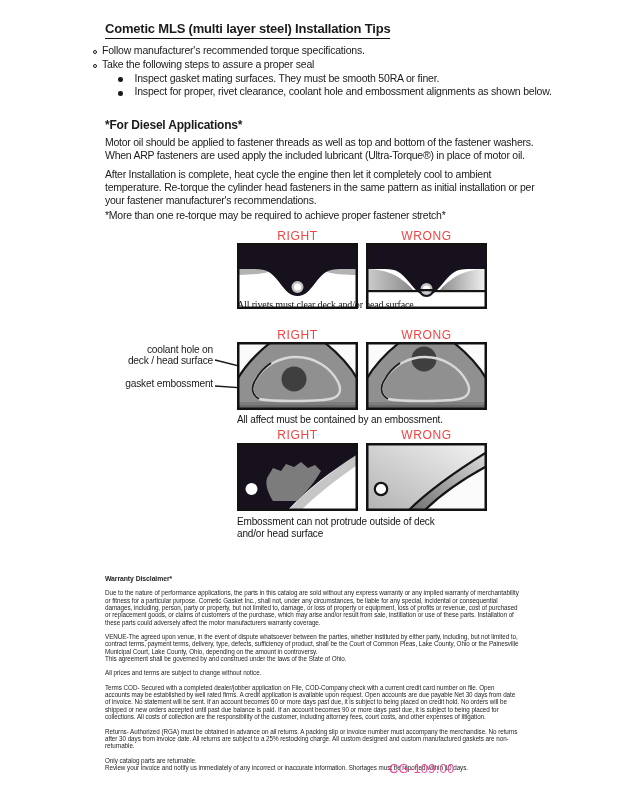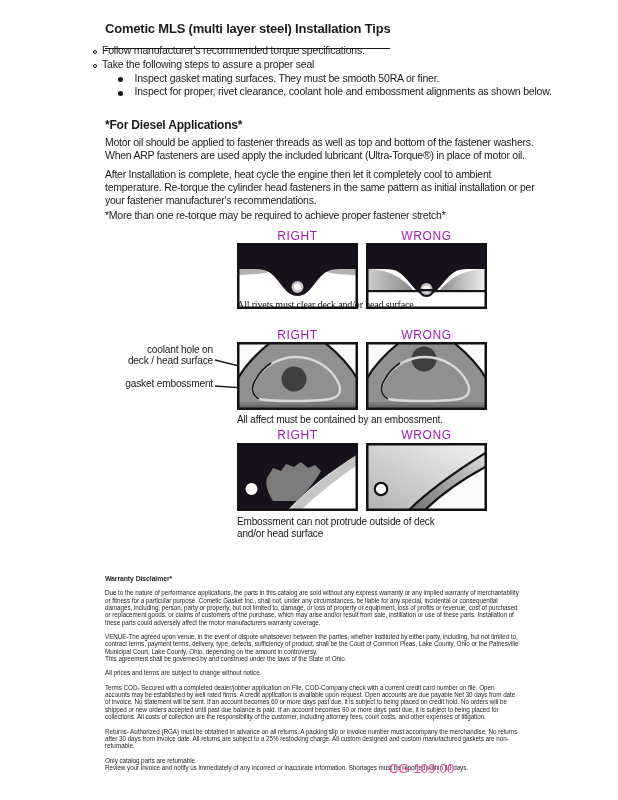--- a/index.html
+++ b/index.html
@@ -5,35 +5,35 @@
   * { margin:0; padding:0; box-sizing:border-box; }
   html,body { background:#ffffff; }
   .page {
     position:relative; width:618px; height:800px; background:#ffffff;
     font-family:"Liberation Sans", sans-serif; color:#1b1b1b; overflow:hidden;
   }
   .abs { position:absolute; }
 
   .title {
     left:105px; top:21px; font-size:13px; font-weight:700; letter-spacing:-0.2px;
-    border-bottom:1.6px solid #141414; padding-bottom:12px; display:inline-block;
+    border-bottom:1.6px solid #141414; padding-bottom:2px; display:inline-block;
   }
   .tips { left:93px; top:45px; width:470px; font-size:10.5px; letter-spacing:-0.2px; }
   .tips .row { display:flex; align-items:center; margin-bottom:2.8px; line-height:11px; }
   .tips .row.sub { margin-left:25px;gap:8px; }
   .dotO { width:4px; height:4px; border:1.2px solid #1b1b1b; border-radius:50%; margin:3px 5px 0 0; flex:0 0 auto; }
   .dotF { width:4.5px; height:4.5px; background:#1b1b1b; border-radius:50%; margin:3px 4px 0 0; flex:0 0 auto; }
 
   .h2 { left:105px; top:118px; font-size:12px; font-weight:700; letter-spacing:-0.2px; }
   .para { left:105px; width:438px; font-size:10.5px; line-height:13.2px; letter-spacing:-0.25px; }
   .p1 { top:136px; }
   .p2 { top:168px; }
   .p3 { top:209px; }
 
-  .dlabel { width:121px; text-align:center; font-size:12px; letter-spacing:0.6px; color:#a21caf; }
+  .dlabel { width:121px; text-align:center; font-size:12px; letter-spacing:0.6px; color:#ef4444; }
   .dimg { width:121px; display:block; }
   .caption { left:237px; font-size:10px; letter-spacing:-0.15px; line-height:11.5px; color:#141414; }
 
   .ann { width:110px; text-align:right; font-size:10.2px; line-height:11px; letter-spacing:-0.2px; white-space:pre-line; }
 
   .warranty { left:105px; top:575px; width:414px; font-size:6.3px; line-height:7.35px; letter-spacing:-0.05px; color:#252525; }
   .warranty .whead { font-size:6.8px; font-weight:700; margin-bottom:7px; }
   .warranty p { margin-bottom:7px; white-space:pre-line; }
   .footer { left:389px; top:761px; font-size:13px; letter-spacing:0.2px; color:#ec4899; }
 </style>

